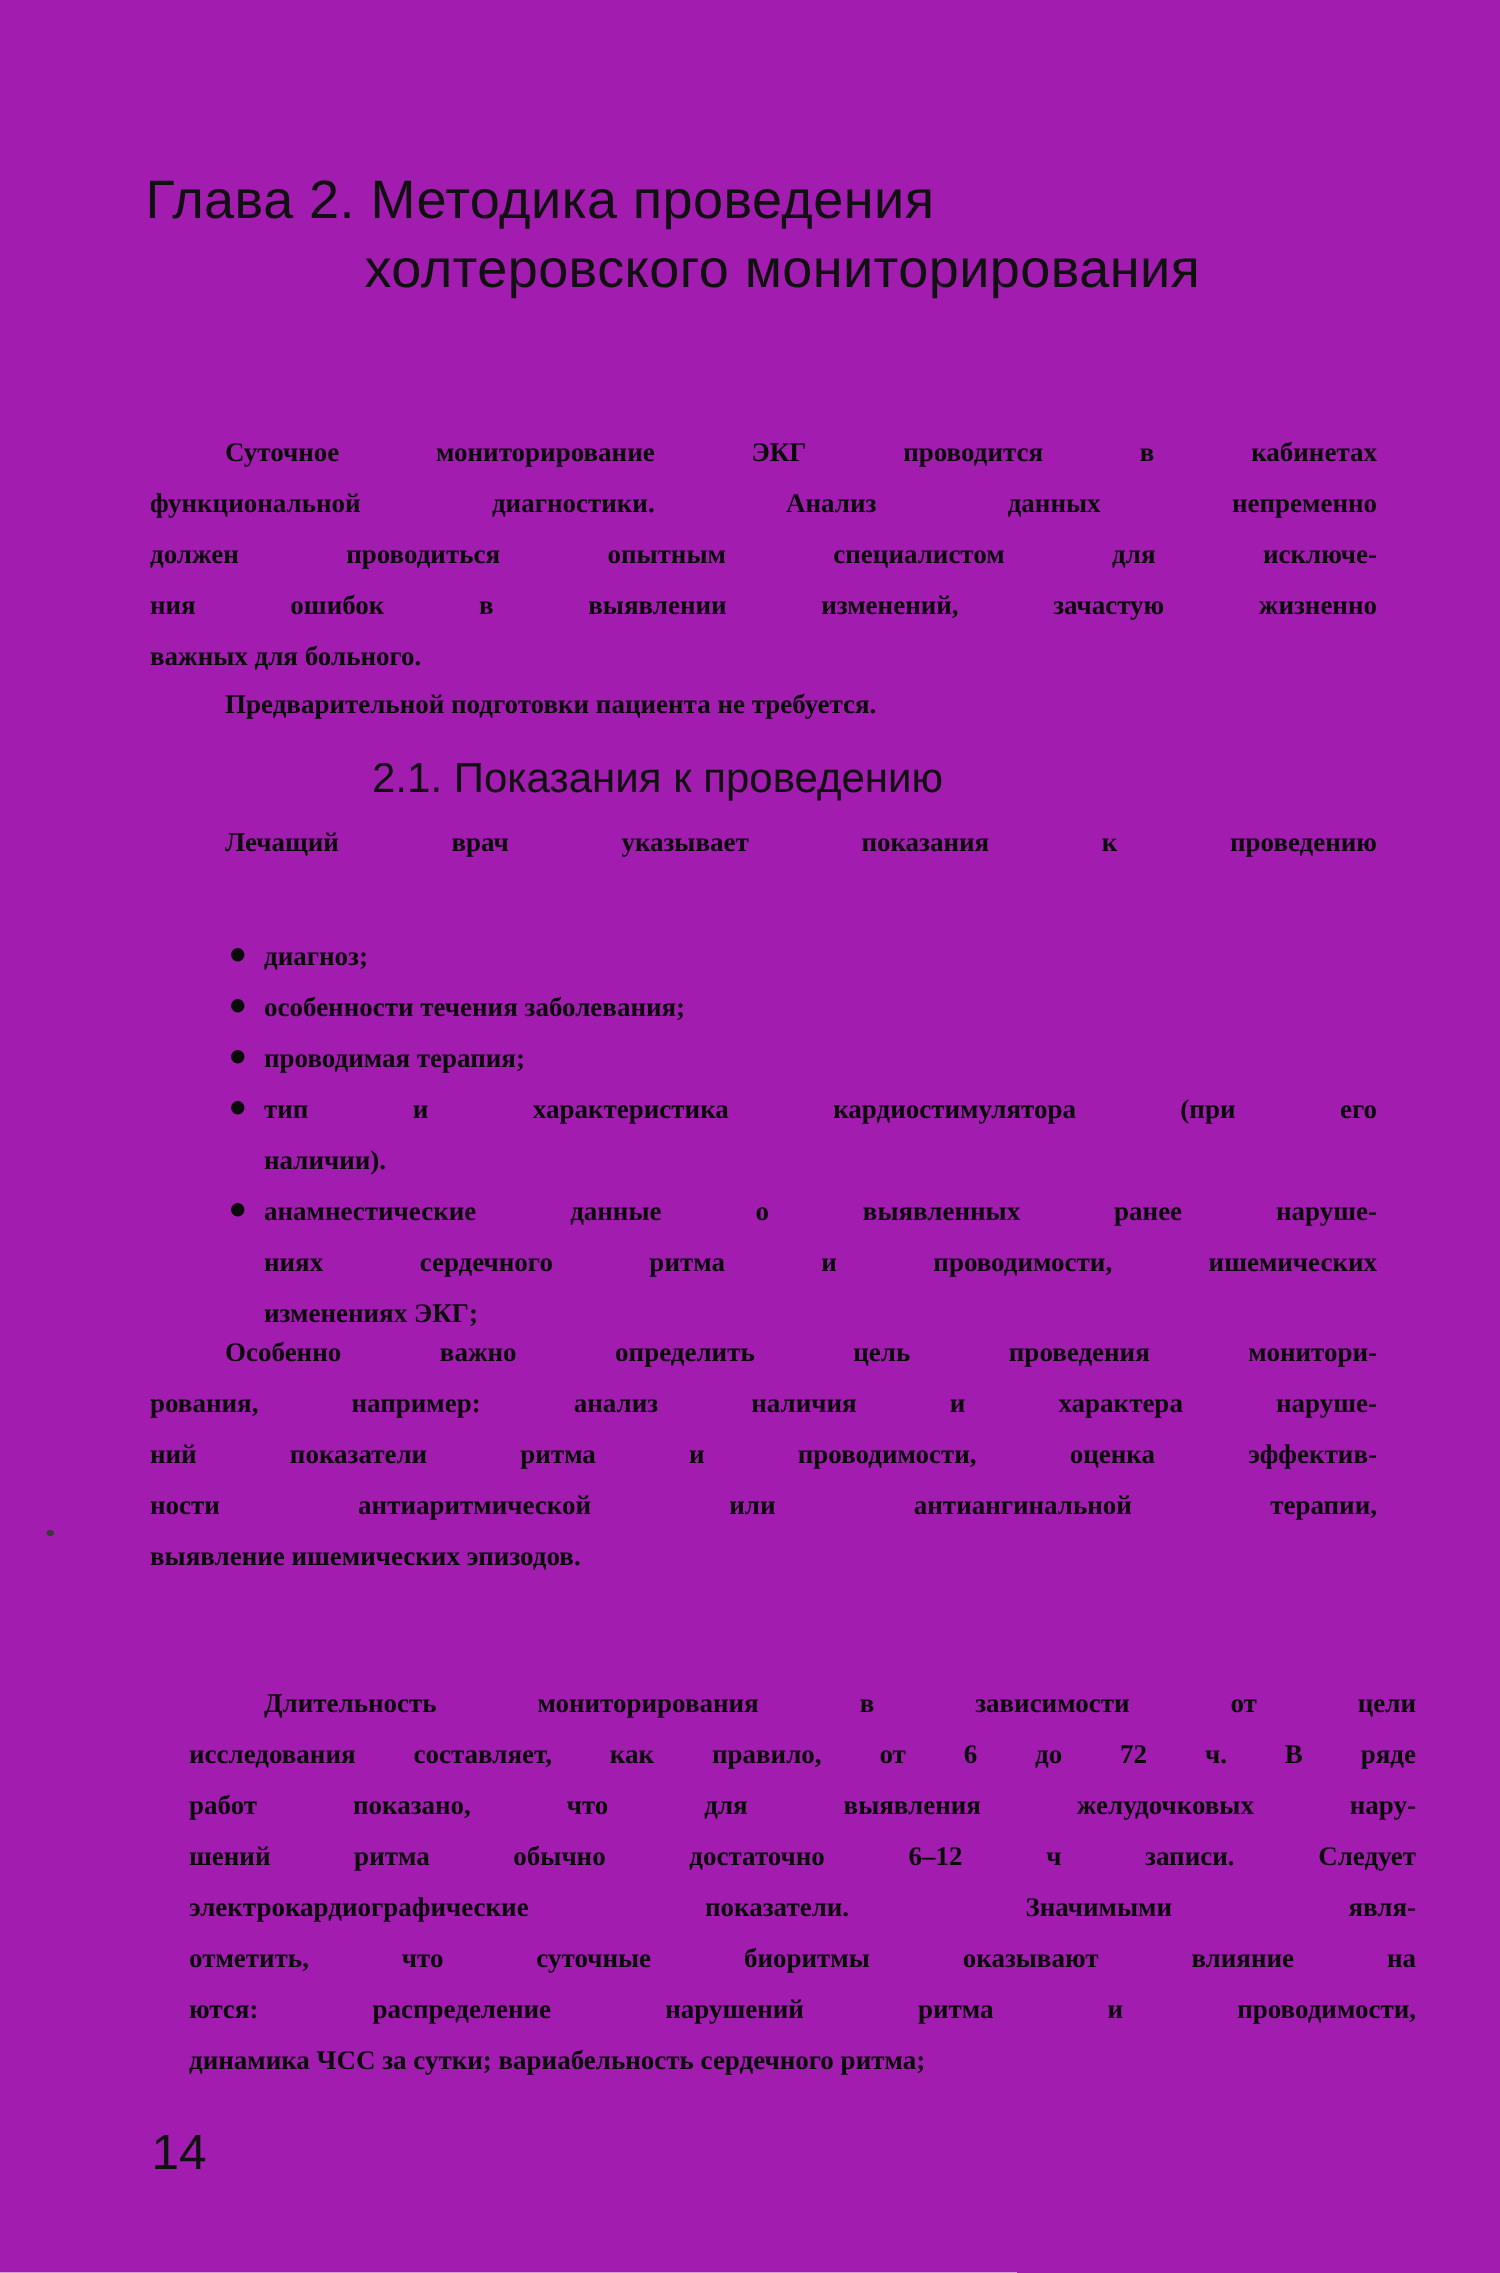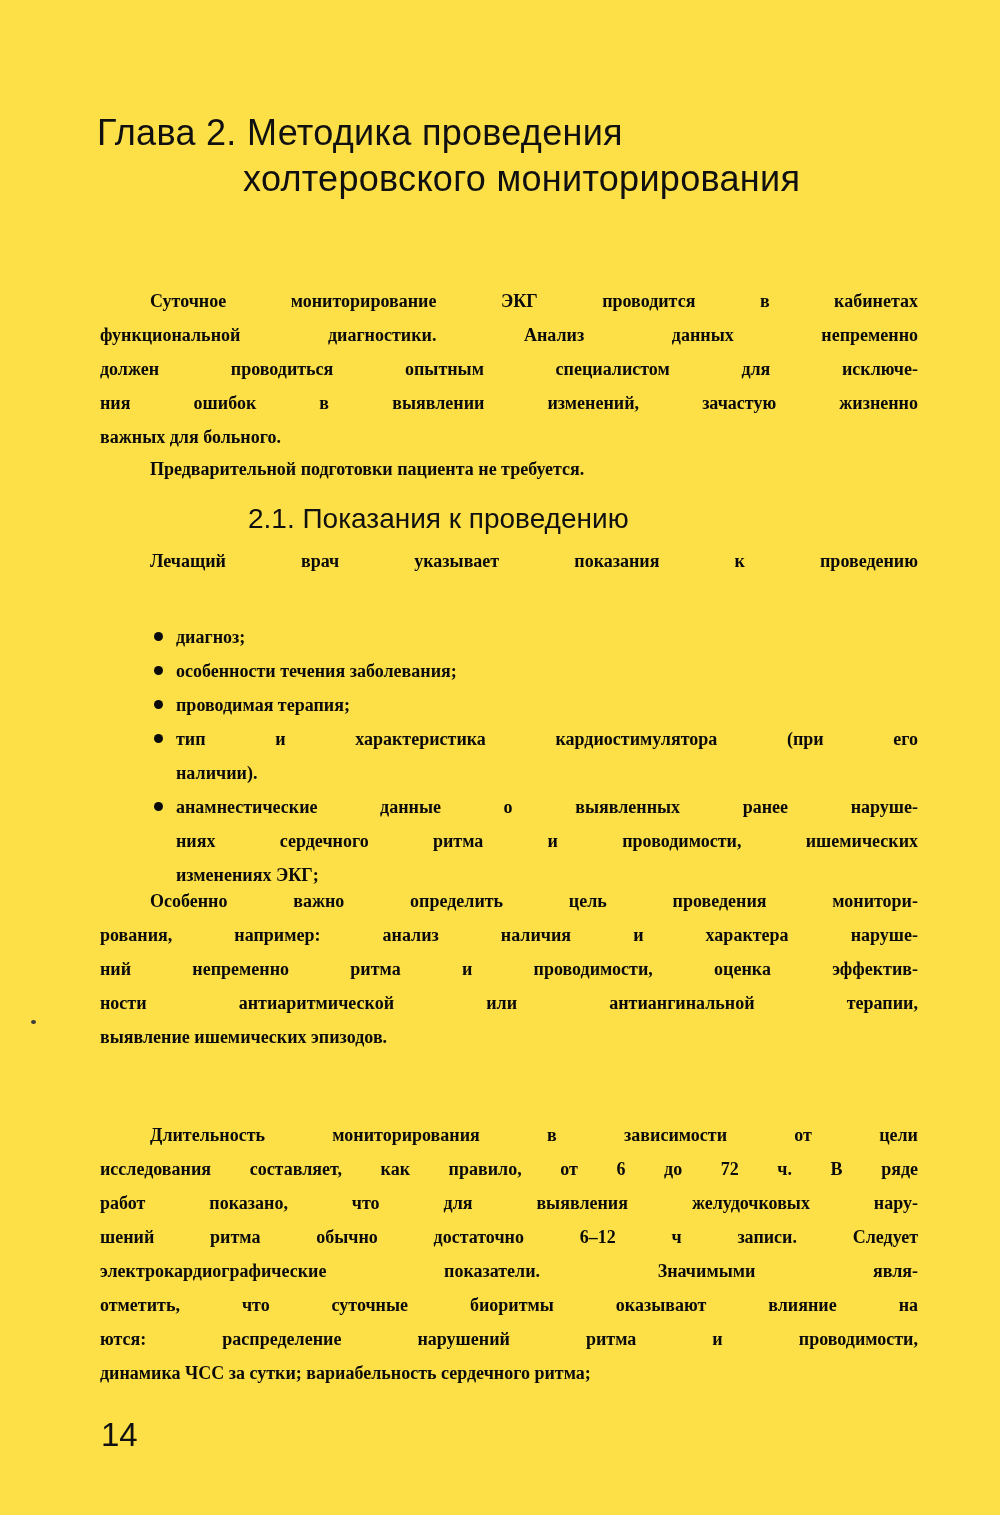--- a/index.html
+++ b/index.html
@@ -1,20 +1,20 @@
 <!DOCTYPE html>
 <html><head>
 <meta charset="utf-8">
 <style>
   html, body { margin: 0; padding: 0; background: #ffffff; }
   .page {
     position: relative;
     width: 1000px;
     height: 1515px;
-    background: #fde047;
+    background: #a21caf;
     overflow: hidden;
     color: #0d0d0d;
     font-family: "Liberation Serif", serif;
   }
 
   
   .chapter-title {
     position: absolute;
     left: 97px;
     top: 110px;
@@ -57,21 +57,21 @@
     text-align-last: justify;
     overflow: visible;
   }
   .line.last { text-align-last: left; }
   .line.indent { text-indent: 50px; }
 
   .para-1 { top: 284px; }
   .para-2 { top: 452px; }
   .para-3 { top: 544px; }
   .para-4 { top: 884px; }
-  .para-5 { top: 1118px; }
+  .para-5 { top: 1118px; margin-left: 26px; }
 
   .bullet-list { top: 620px; }
   .bullet-item { position: relative; padding-left: 76px; }
   .bullet-dot {
     position: absolute;
     left: 54px;
     top: 12px;
     width: 9px;
     height: 9px;
     border-radius: 50%;
@@ -150,21 +150,21 @@
       <span class="bullet-dot"></span>
       <div class="line">анамнестические данные о выявленных ранее наруше-</div>
       <div class="line">ниях сердечного ритма и проводимости, ишемических</div>
       <div class="line last">изменениях ЭКГ;</div>
     </div>
   </div>
 
   <div class="para para-4">
     <div class="line indent">Особенно важно определить цель проведения монитори-</div>
     <div class="line">рования, например: анализ наличия и характера наруше-</div>
-    <div class="line">ний непременно ритма и проводимости, оценка эффектив-</div>
+    <div class="line">ний показатели ритма и проводимости, оценка эффектив-</div>
     <div class="line">ности антиаритмической или антиангинальной терапии,</div>
     <div class="line last">выявление ишемических эпизодов.</div>
   </div>
 
 
   <div class="para para-5">
     <div class="line indent">Длительность мониторирования в зависимости от цели</div>
     <div class="line">исследования составляет, как правило, от 6 до 72 ч. В ряде</div>
     <div class="line">работ показано, что для выявления желудочковых нару-</div>
     <div class="line">шений ритма обычно достаточно 6–12 ч записи. Следует</div>

